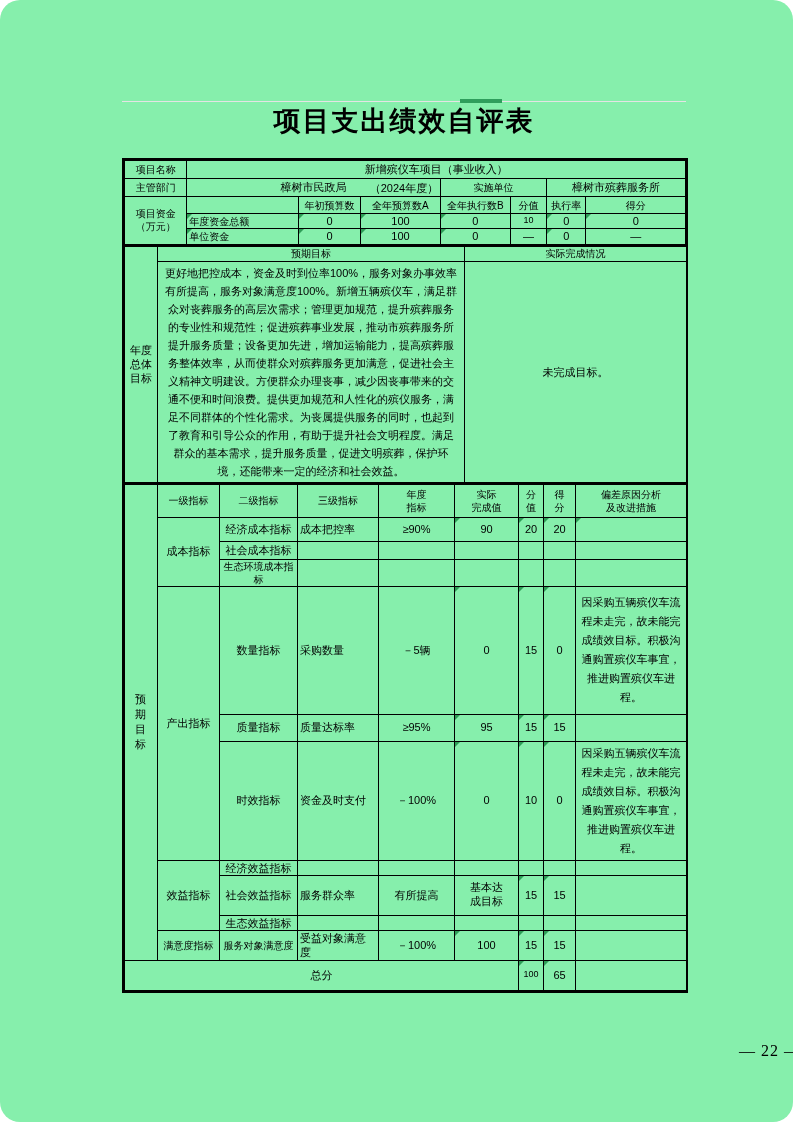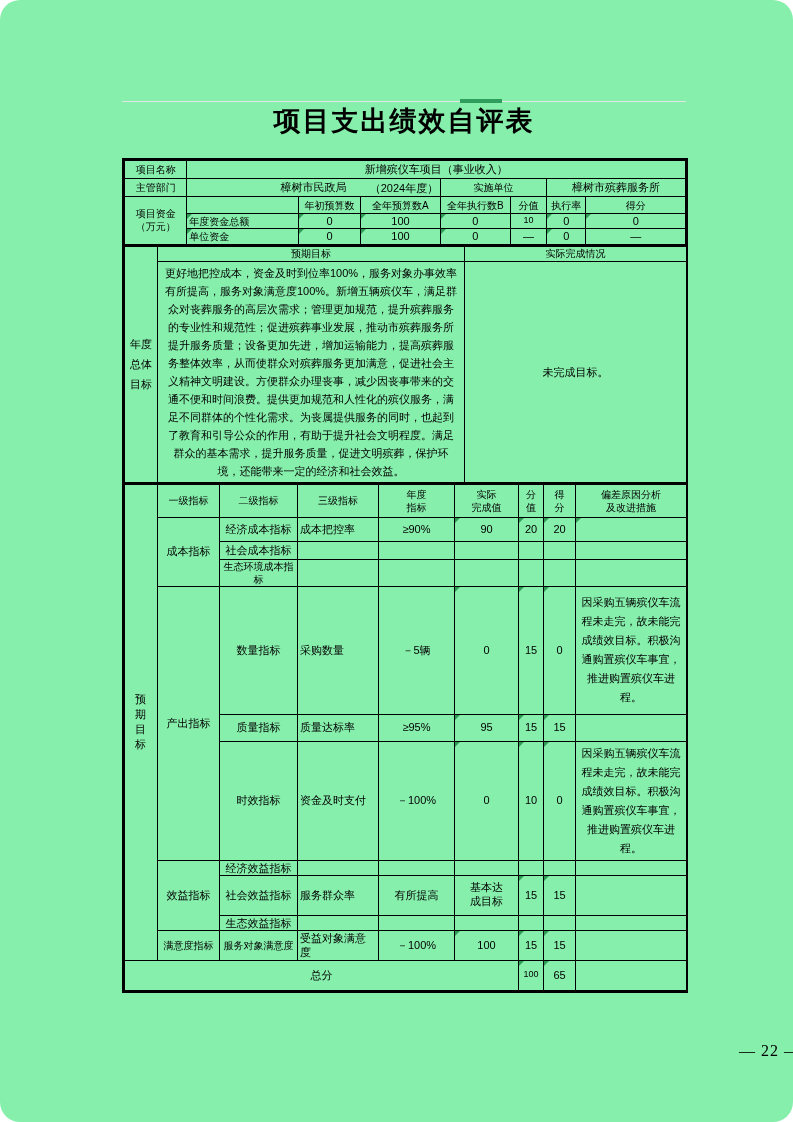--- a/index.html
+++ b/index.html
@@ -17,21 +17,21 @@
   table{width:100%;border-collapse:collapse;table-layout:fixed;}
   td,th{border:1px solid #000;padding:0 2px;font-weight:normal;font-size:11px;
         text-align:center;vertical-align:middle;position:relative;line-height:1.3;overflow:hidden;}
   .sec{border-top:2px solid #000;}
   .left{text-align:left;margin-top:24px;}
   .pre{white-space:pre-line;}
   .small{font-size:9px;}
   .tri::before{content:"";position:absolute;left:0;top:0;width:0;height:0;
                border-top:5px solid #2e9e57;border-right:5px solid transparent;}
   .vlabel{padding:0;}
-  .vlabel div{margin:0 auto;width:24px;line-height:20px;font-size:11px;}
+  .vlabel div{margin:0 auto;width:24px;line-height:14px;font-size:11px;}
   .vlabel2 div{margin:0 auto;width:13px;line-height:15px;font-size:11px;letter-spacing:1px;}
   .goal-text{font-size:11px;line-height:18px;text-align:center;padding:2px 6px;vertical-align:middle;}
   .remark{font-size:11px;line-height:19px;text-align:center;padding:2px 3px;}
   .hdr{font-size:10px;line-height:13px;}
   .wrap3 span{display:inline-block;width:3.4em;font-family:Liberation Mono, monospace;}
   .page-number{position:absolute;left:8px;top:1042px;width:793px;text-align:right;
                font-size:16px;font-family:"Liberation Serif","DejaVu Serif",serif;letter-spacing:1px;}
 </style>
 </head>
 <body>

